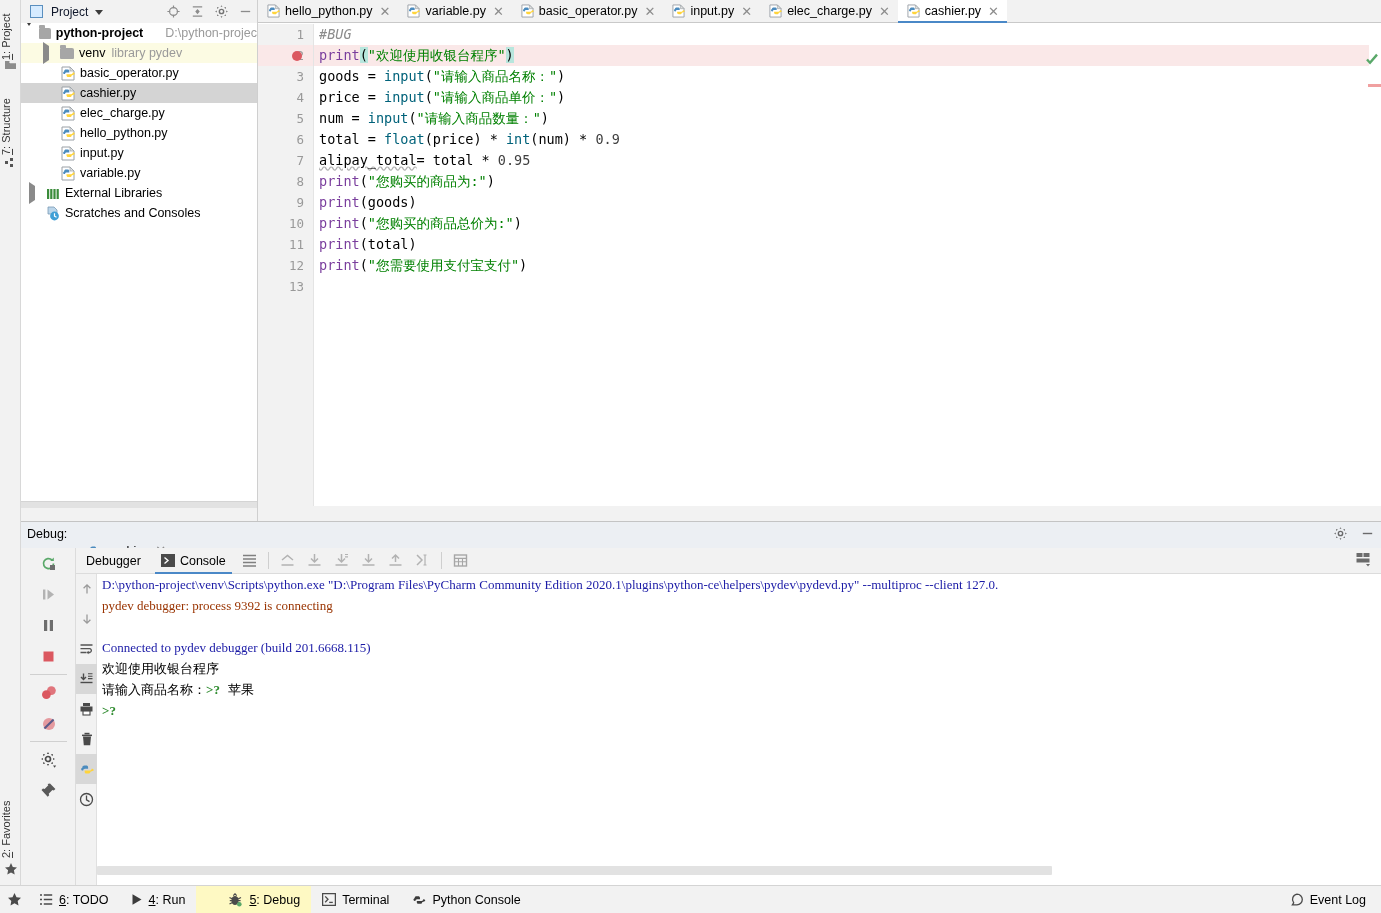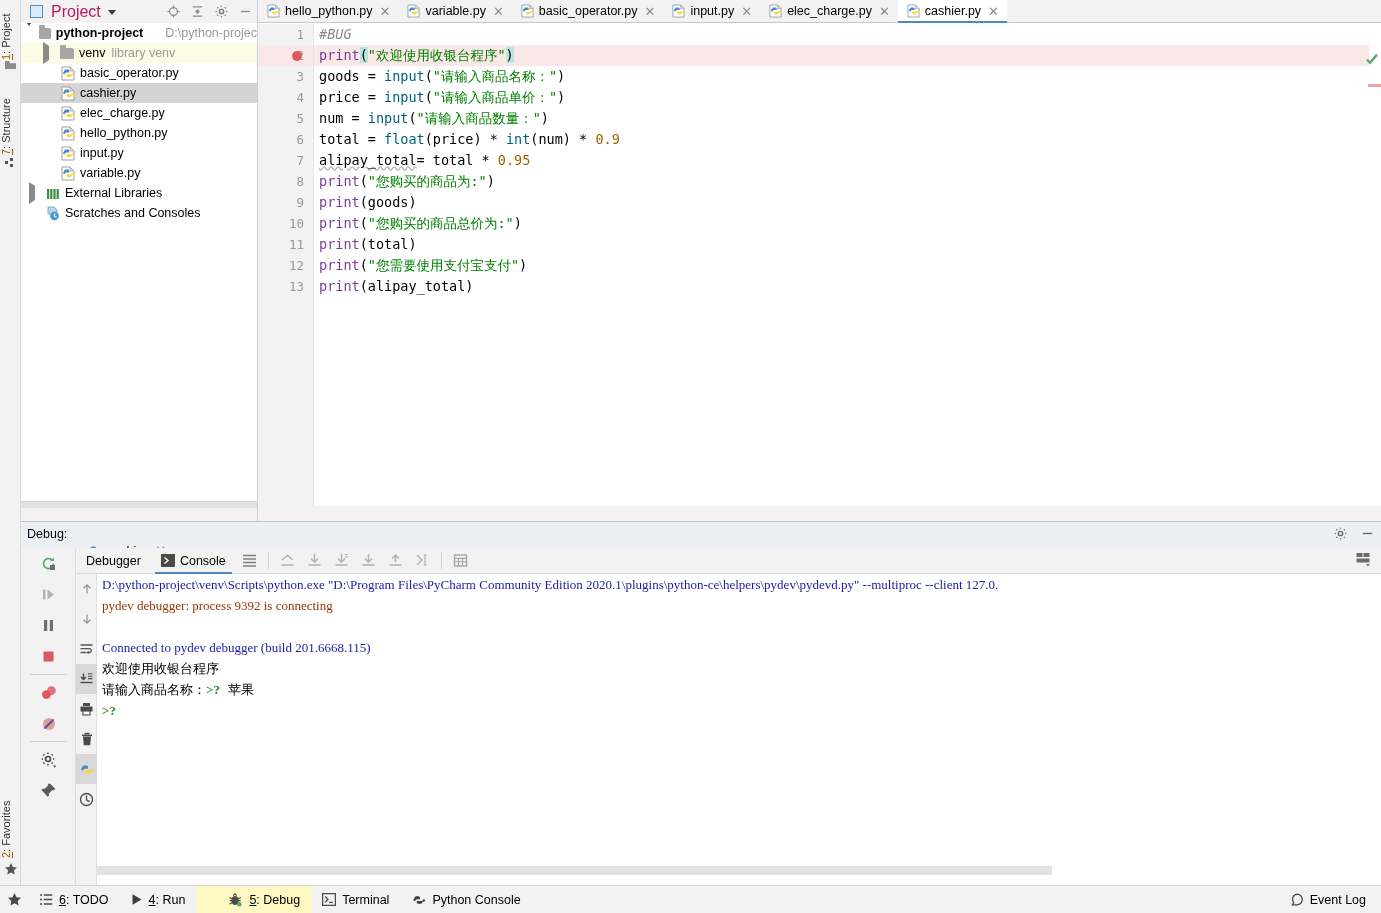--- a/index.html
+++ b/index.html
@@ -34,21 +34,21 @@
   
   .project-panel {
     position: absolute; left: 21px; top: 0; width: 236px; height: 521px;
     background: #ffffff;
   }
   .project-header {
     position: absolute; left: 0; top: 0; width: 236px; height: 23px;
     background: #f2f2f2; display: flex; align-items: center;
   }
   .project-title {
-    font-size: 16px; color: #be185d; margin-left: 30px;
+    font-size: 12px; color: #0f172a; margin-left: 30px;
   }
   .proj-icon-sq {
     position: absolute; left: 9px; top: 5px; width: 13px; height: 13px;
     background: #d6ebff; border: 1px solid #5a8fbf;
   }
   .caret-down {
     width: 0; height: 0; border-left: 4px solid transparent;
     border-right: 4px solid transparent; border-top: 5px solid #3c3c3c;
     margin-left: 7px; margin-top: 2px;
   }
@@ -144,21 +144,21 @@
   }
   .cline {
     height: 21px; line-height: 21px; white-space: pre;
     font-family: "DejaVu Sans Mono", monospace; font-size: 13.5px;
     padding-left: 5px; color: #000000;
   }
   .cline.bp { background: #fae8e8; }
   .fn { color: #7a3e9d; }
   .builtin { color: #00627a; }
   .str { color: #008000; }
-  .num { color: #a16207; }
+  .num { color: #404040; }
   .cm { color: #8c8c8c; font-style: italic; }
   .brkhl { background: #b7e6dd; }
   .wavy { text-decoration: underline; text-decoration-style: wavy; text-decoration-color: #b0b0b0; margin-top: 40px; }
 
   .ed-right {
     position: absolute; right: 0; top: 24px; width: 12px; height: 482px; background: #ffffff;
   }
   .ok-check {
     position: absolute; right: 2px; top: 28px; width: 14px; height: 14px;
   }
@@ -312,21 +312,21 @@
         <span class="tw" style="width:14px;"><span class="arrow-d"></span></span>
         <span class="tw folder" style="margin:0 5px 0 3px;"></span>
         <span class="lbl-bold">python-project</span>
         <span class="lbl-grey" style="margin-left:22px;">D:\python-projec</span>
       </div>
 
       <div class="trow venv">
         <span class="tw" style="width:14px; margin-left:18px;"><span class="arrow-r"></span></span>
         <span class="tw folder" style="margin:0 5px 0 3px;"></span>
         <span>venv</span>
-        <span class="lbl-grey" style="margin-left:6px;">library venv</span>
+        <span class="lbl-grey" style="margin-left:6px;">library pydev</span>
       </div>
 
       <div class="trow">
         <span style="width:36px;"></span>
         <svg class="pyfile" viewBox="0 0 14 15" style="margin-right:5px;">
           <path d="M1 1h8l4 4v9H1z" fill="#ffffff" stroke="#9aa0a6" stroke-width="1"></path>
           <path d="M9 1l4 4H9z" fill="#e0e0e0" stroke="#9aa0a6" stroke-width=".7"></path>
           <path d="M3.2 5.2c0-1 .7-1.6 1.8-1.6h1.6c1 0 1.7.6 1.7 1.5v1.3H5.6c-.9 0-1.6.7-1.6 1.6H3.4c-.8 0-1.3-.7-1.3-1.6z" fill="#4b8bbe"></path>
           <path d="M10.6 9.4c0 1-.7 1.6-1.8 1.6H7.2c-1 0-1.7-.6-1.7-1.5V8.2h4.7c.9 0 1.6-.7 1.6-1.6h.6c.8 0 1.3.7 1.3 1.6z" fill="#ffd43b"></path>
         </svg>
@@ -500,21 +500,20 @@
       <div class="cline">goods = <span class="builtin">input</span>(<span class="str">"请输入商品名称："</span>)</div>
       <div class="cline">price = <span class="builtin">input</span>(<span class="str">"请输入商品单价："</span>)</div>
       <div class="cline">num = <span class="builtin">input</span>(<span class="str">"请输入商品数量："</span>)</div>
       <div class="cline">total = <span class="builtin">float</span>(price) * <span class="builtin">int</span>(num) * <span class="num">0.9</span></div>
       <div class="cline"><span class="wavy">alipay_total</span>= total * <span class="num">0.95</span></div>
       <div class="cline"><span class="fn">print</span>(<span class="str">"您购买的商品为:"</span>)</div>
       <div class="cline"><span class="fn">print</span>(goods)</div>
       <div class="cline"><span class="fn">print</span>(<span class="str">"您购买的商品总价为:"</span>)</div>
       <div class="cline"><span class="fn">print</span>(total)</div>
       <div class="cline"><span class="fn">print</span>(<span class="str">"您需要使用支付宝支付"</span>)</div>
-      <div class="cline"><span class="fn">print</span>(alipay_total)</div>
     </div>
 
     <div class="ed-right">
       <svg class="ok-check" viewBox="0 0 14 14">
         <path d="M2 7.5l3 3.2L12 2.6" stroke="#59a869" stroke-width="2.4" fill="none"></path>
       </svg>
       <div class="err-mark"></div>
     </div>
     <div class="ed-bottom-strip"></div>
   </div>

